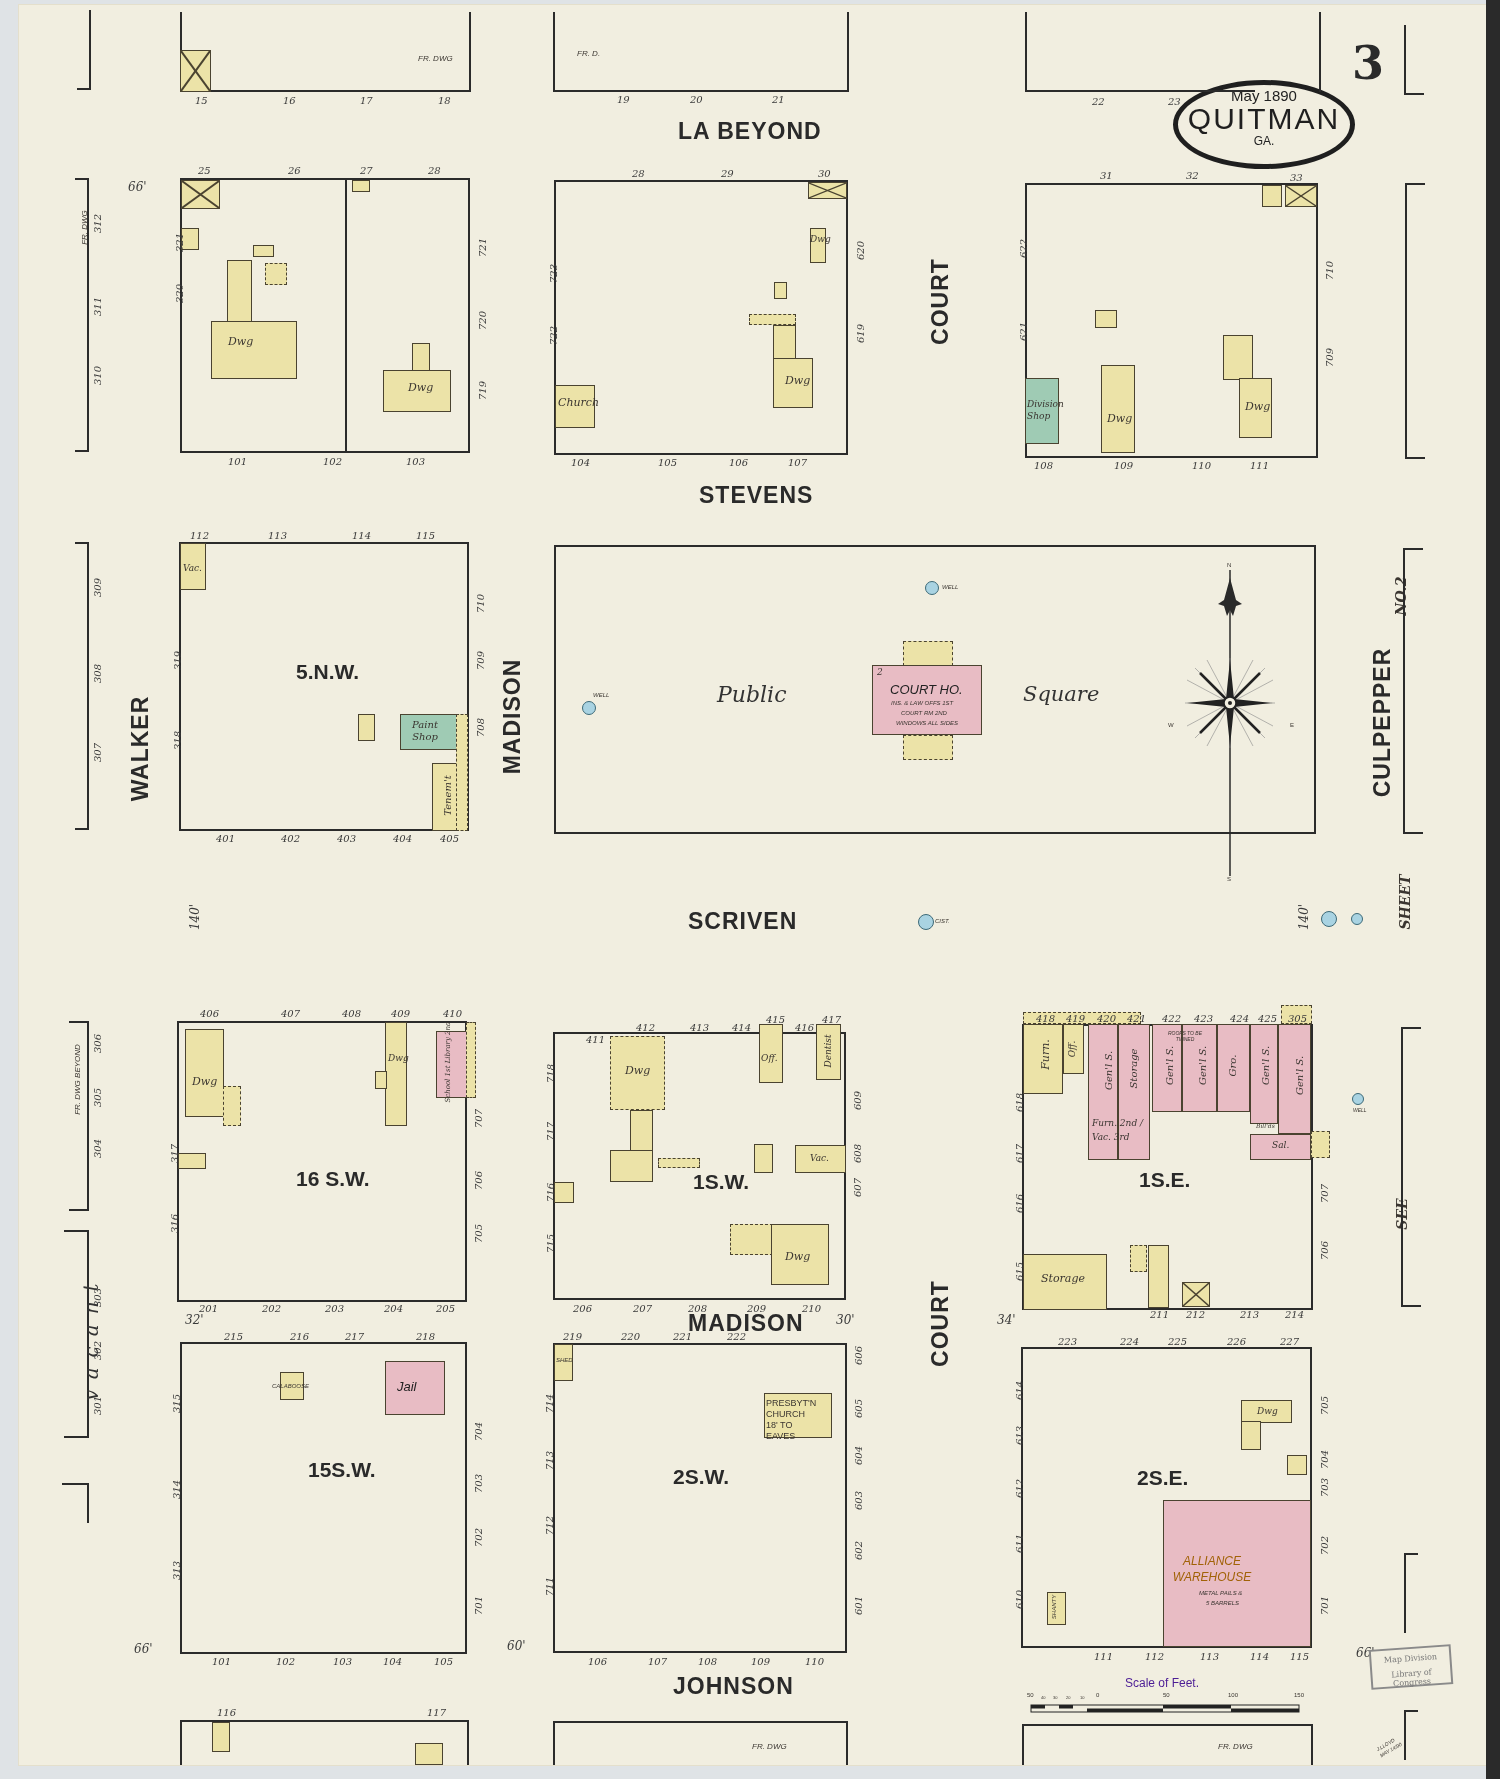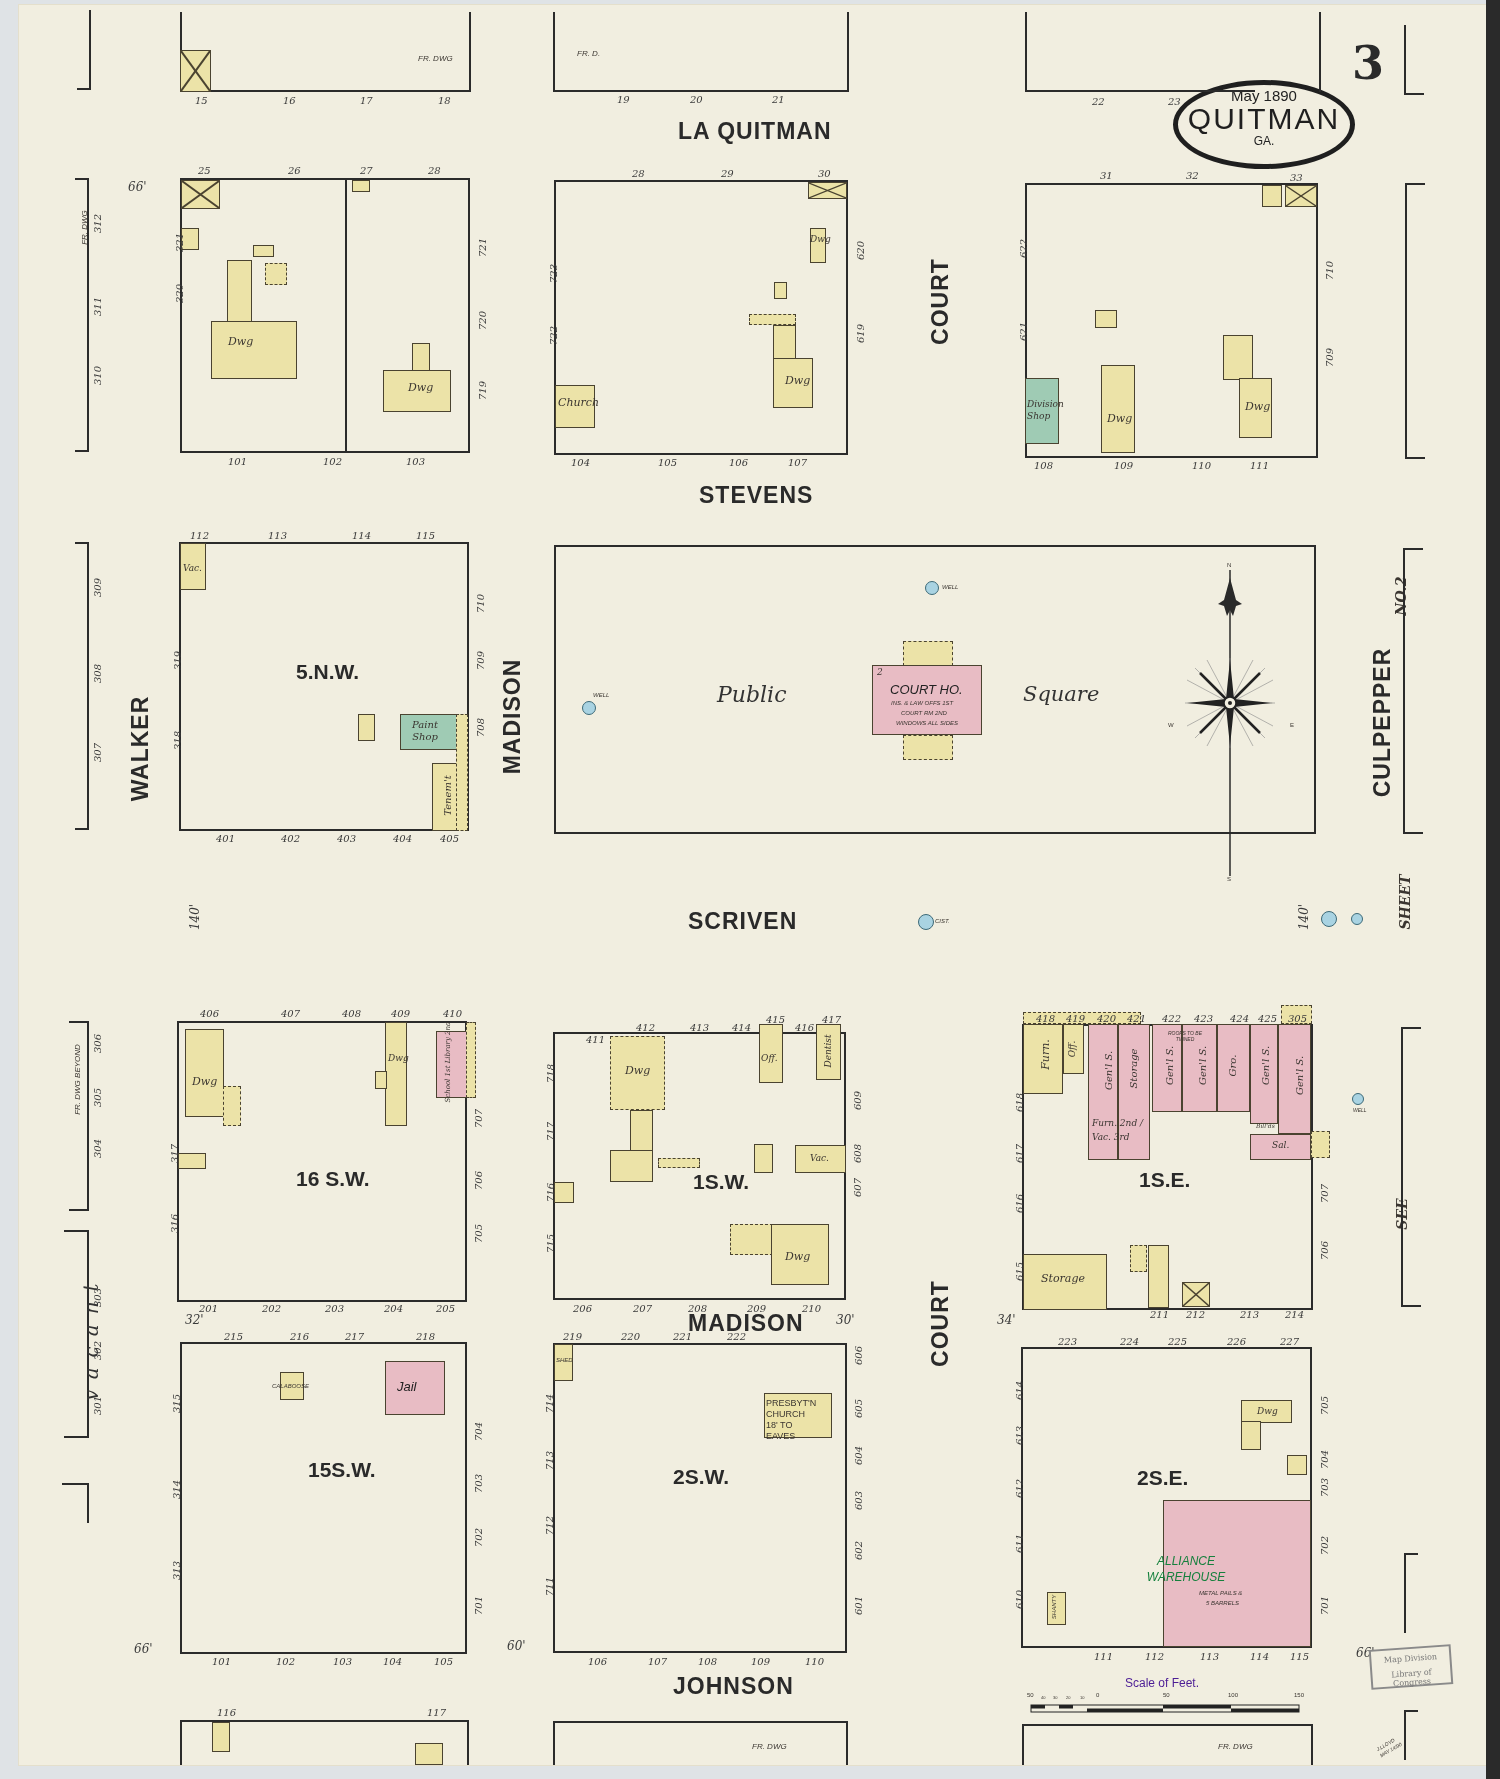--- a/index.html
+++ b/index.html
@@ -56,21 +56,21 @@
 <div class="brk" style="left:553px;top:12px;width:296px;height:80px;border-width:0 2px 2px 2px;"></div>
 <div class="cap" style="left:577px;top:49px;">FR. D.</div>
 <div class="num" style="left:617px;top:94px;">19</div>
 <div class="num" style="left:690px;top:94px;">20</div>
 <div class="num" style="left:772px;top:94px;">21</div>
 <div class="brk" style="left:1025px;top:12px;width:230px;height:80px;border-width:0 0 2px 2px;"></div>
 <div class="num" style="left:1092px;top:96px;">22</div>
 <div class="num" style="left:1168px;top:96px;">23</div>
 <div class="brk" style="left:77px;top:10px;width:14px;height:80px;border-width:0 2px 2px 0;"></div>
 
-<div class="street" style="left:678px;top:118px;">LA QUITMAN</div>
+<div class="street" style="left:678px;top:118px;">LA BEYOND</div>
 <div class="street" style="left:699px;top:482px;">STEVENS</div>
 <div class="street" style="left:688px;top:908px;">SCRIVEN</div>
 <div class="street" style="left:688px;top:1310px;">MADISON</div>
 <div class="street" style="left:673px;top:1673px;">JOHNSON</div>
 <div class="street vert" style="left:88px;top:735px;">WALKER</div>
 <div class="street vert" style="left:455px;top:703px;">MADISON</div>
 <div class="street vert" style="left:897px;top:288px;">COURT</div>
 <div class="street vert" style="left:897px;top:1310px;">COURT</div>
 <div class="street vert" style="left:1308px;top:709px;">CULPEPPER</div>
 
@@ -445,21 +445,21 @@
 
 <div class="blk" style="left:1021px;top:1347px;width:291px;height:301px;"></div>
 <div class="blklbl" style="left:1137px;top:1466px;">2S.E.</div>
 <div class="bld" style="left:1241px;top:1400px;width:51px;height:23px;"></div>
 <div class="small" style="left:1257px;top:1406px;font-size:9px;">Dwg</div>
 <div class="bld" style="left:1241px;top:1421px;width:20px;height:29px;"></div>
 <div class="bld" style="left:1287px;top:1455px;width:20px;height:20px;"></div>
 <div class="bld" style="left:1047px;top:1592px;width:19px;height:33px;"></div>
 <div class="cap vert" style="left:1042px;top:1604px;font-size:6px;">Shanty</div>
 <div class="bld pink" style="left:1163px;top:1500px;width:148px;height:147px;"></div>
-<div class="abs" style="left:1146px;top:1553px;font-style:italic;font-size:12px;color:#15803d;width:80px;text-align:center;line-height:16px;text-transform:uppercase;">Alliance Warehouse</div>
+<div class="abs" style="left:1172px;top:1553px;font-style:italic;font-size:12px;color:#a16207;width:80px;text-align:center;line-height:16px;text-transform:uppercase;">Alliance Warehouse</div>
 <div class="cap" style="left:1199px;top:1590px;font-size:6px;">METAL PAILS &amp;</div>
 <div class="cap" style="left:1206px;top:1600px;font-size:6px;">5 BARRELS</div>
 <div class="num" style="left:1058px;top:1336px;">223</div>
 <div class="num" style="left:1120px;top:1336px;">224</div>
 <div class="num" style="left:1168px;top:1336px;text-align:center;">225</div>
 <div class="num" style="left:1227px;top:1336px;">226</div>
 <div class="num" style="left:1280px;top:1336px;">227</div>
 <div class="num" style="left:1094px;top:1651px;">111</div>
 <div class="num" style="left:1145px;top:1651px;">112</div>
 <div class="num" style="left:1200px;top:1651px;">113</div>

